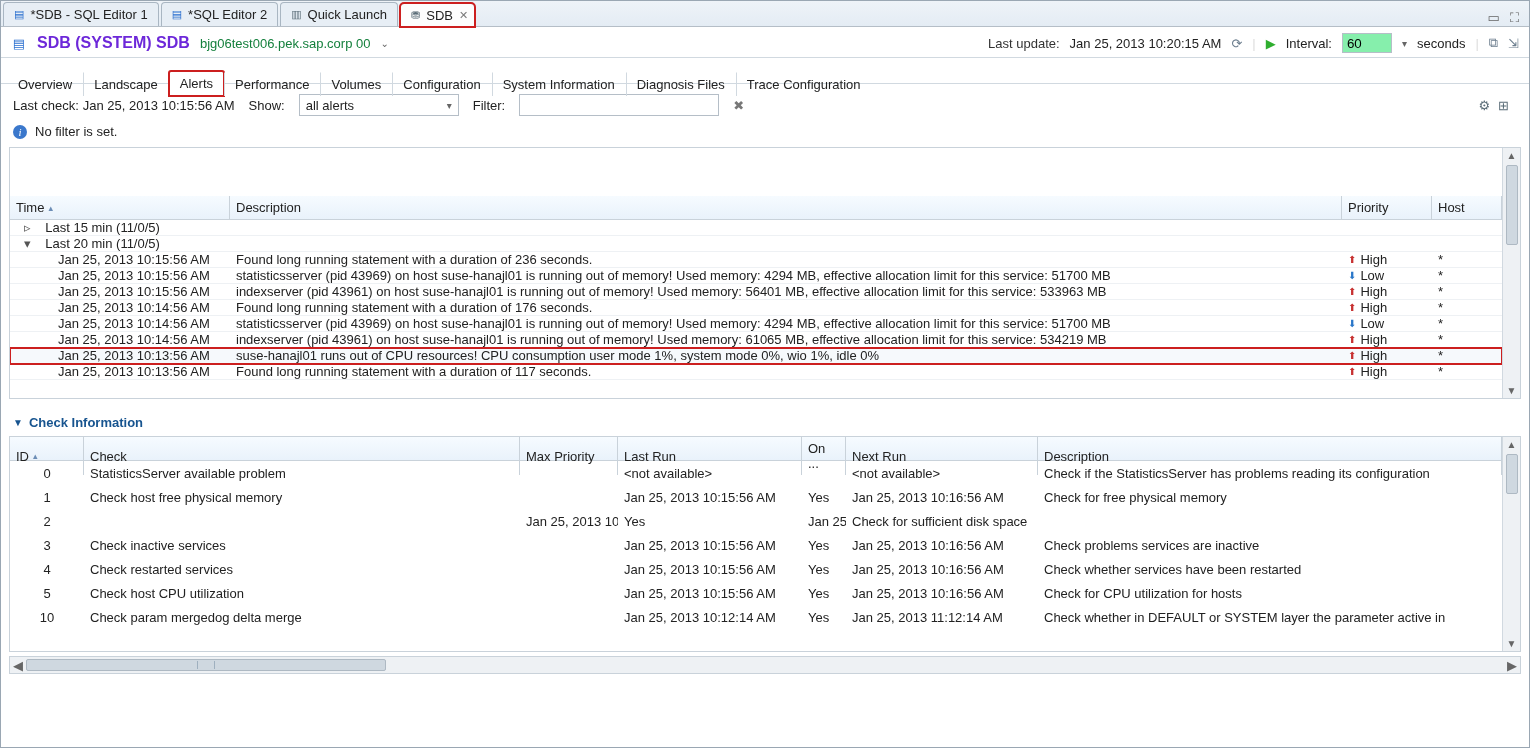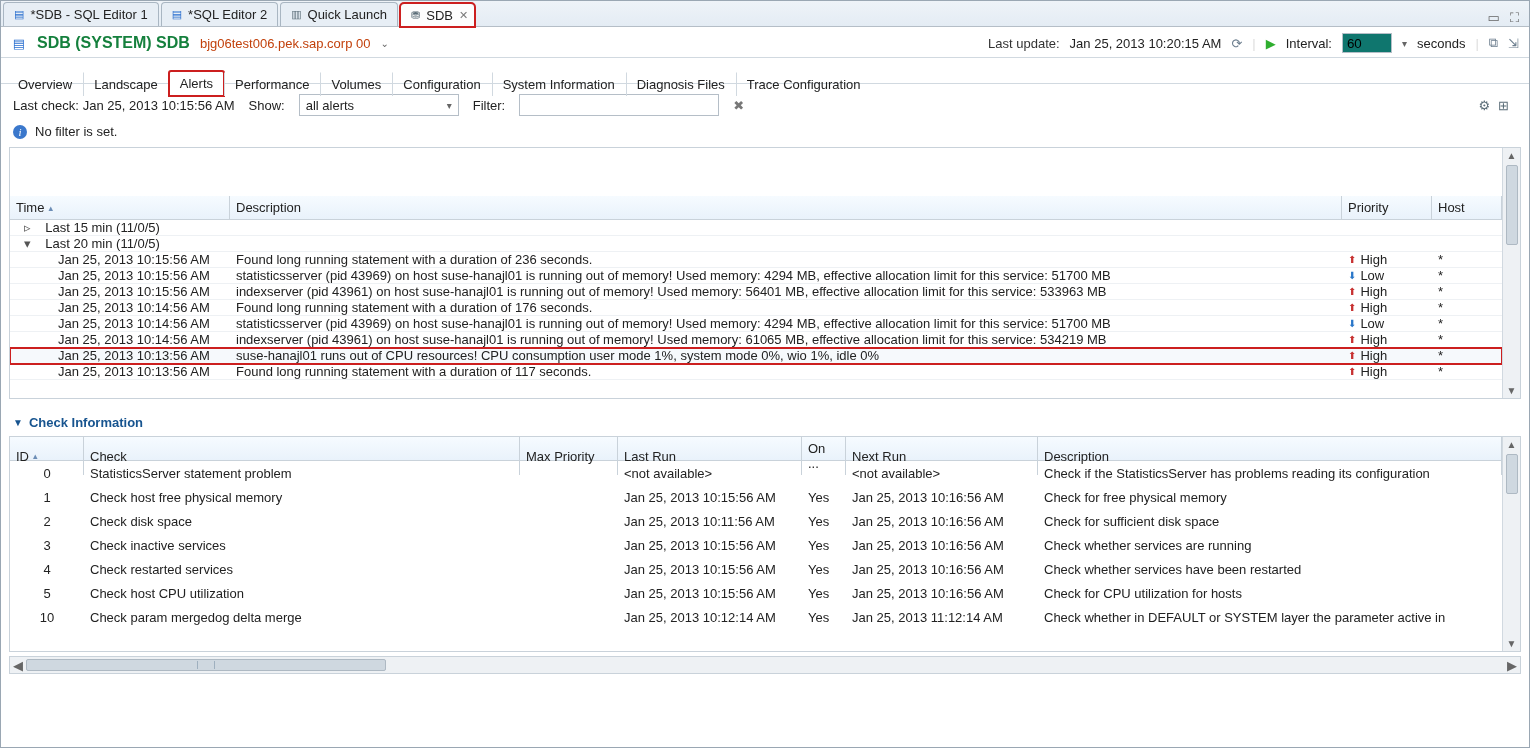--- a/index.html
+++ b/index.html
@@ -47,28 +47,28 @@
   }
 
   
   .titlebar {
     display:flex; align-items:center; gap:10px;
     padding: 6px 10px 4px 10px;
     border-bottom: 1px solid #d1d9e0;
   }
   .sys-icon { width:16px;height:16px; display:inline-flex;align-items:center;justify-content:center; color:#2a6fcf; }
   .systitle {
-    color:#15803d; font-size:16px; font-weight:600;
-  }
-  .syshost { color:#c2410c; }
+    color:#6d28d9; font-size:16px; font-weight:600;
+  }
+  .syshost { color:#15803d; }
   .titlebar .spacer { flex:1; }
   .lastupd-lbl { color:#333; }
   .play-icon { color:#2fae2f; }
   .interval-input {
-    width:50px; height:20px; border:1px solid #b5bec7; background:#0f766e; text-align:left;
+    width:50px; height:20px; border:1px solid #b5bec7; background:#86efac; text-align:left;
     padding:0 4px;
   }
   .tb-icon { color:#6c7e8e; }
 
   
   .pagetabs {
     display:flex; align-items:flex-end;
     height:26px;
     padding-left:6px;
     border-bottom:1px solid #d1d9e0;
@@ -432,53 +432,52 @@
       <div class="th">
           <span>Next Run</span>
         </div>
       <div class="th">
           <span>Description</span>
         </div>
     </div>
     <div class="cbody">
       <div class="crow">
         <div class="cell idcell">0</div>
-        <div class="cell">StatisticsServer statement problem</div>
+        <div class="cell">StatisticsServer available problem</div>
         <div class="cell"></div>
         <div class="cell">&lt;not available&gt;</div>
         <div class="cell"></div>
         <div class="cell">&lt;not available&gt;</div>
         <div class="cell">Check if the StatisticsServer has problems reading its configuration</div>
       </div>
       <div class="crow">
         <div class="cell idcell">1</div>
         <div class="cell">Check host free physical memory</div>
         <div class="cell"></div>
         <div class="cell">Jan 25, 2013 10:15:56 AM</div>
         <div class="cell">Yes</div>
         <div class="cell">Jan 25, 2013 10:16:56 AM</div>
         <div class="cell">Check for free physical memory</div>
       </div>
       <div class="crow">
         <div class="cell idcell">2</div>
-        <div class="cell">Check disk space</div>
         <div class="cell"></div>
         <div class="cell">Jan 25, 2013 10:11:56 AM</div>
         <div class="cell">Yes</div>
         <div class="cell">Jan 25, 2013 10:16:56 AM</div>
         <div class="cell">Check for sufficient disk space</div>
       </div>
       <div class="crow">
         <div class="cell idcell">3</div>
         <div class="cell">Check inactive services</div>
         <div class="cell"></div>
         <div class="cell">Jan 25, 2013 10:15:56 AM</div>
         <div class="cell">Yes</div>
         <div class="cell">Jan 25, 2013 10:16:56 AM</div>
-        <div class="cell">Check whether services are running</div>
+        <div class="cell">Check problems services are inactive</div>
       </div>
       <div class="crow">
         <div class="cell idcell">4</div>
         <div class="cell">Check restarted services</div>
         <div class="cell"></div>
         <div class="cell">Jan 25, 2013 10:15:56 AM</div>
         <div class="cell">Yes</div>
         <div class="cell">Jan 25, 2013 10:16:56 AM</div>
         <div class="cell">Check whether services have been restarted</div>
       </div>

